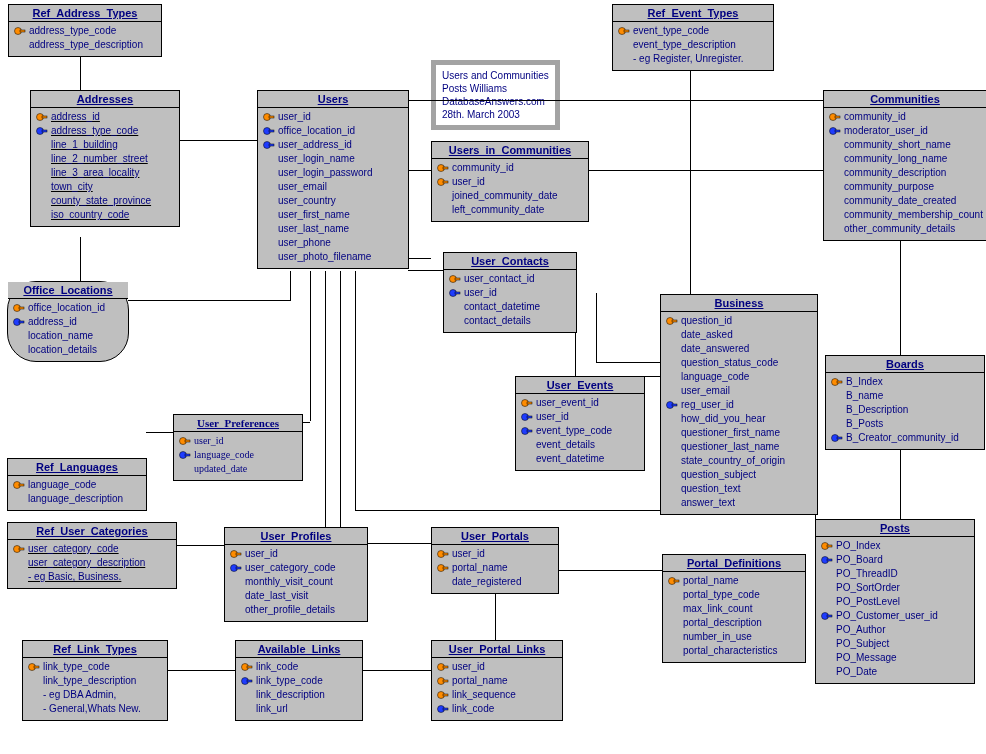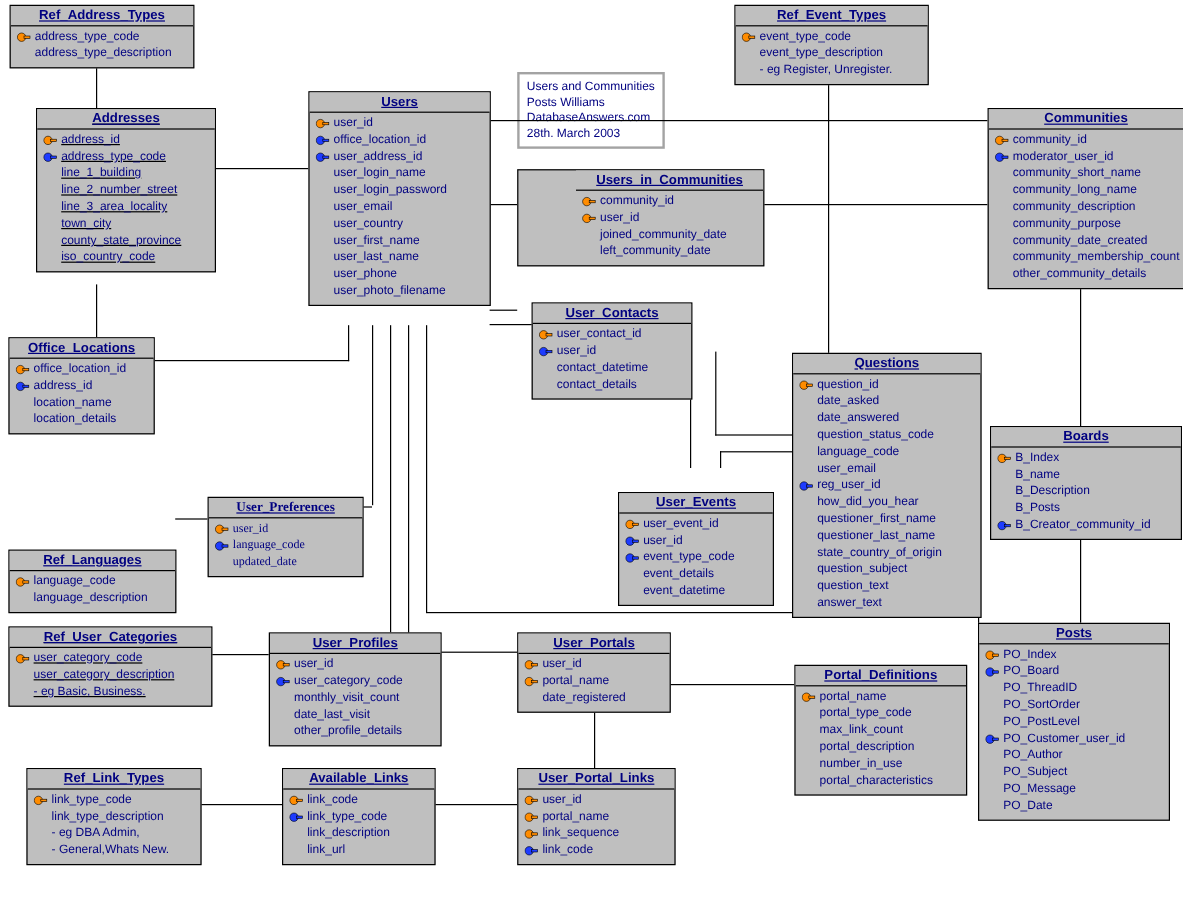--- a/index.html
+++ b/index.html
@@ -4,21 +4,21 @@
 <style>
 body{margin:0;background:#fff;font-family:Tahoma,Verdana,sans-serif;font-size:11px;color:#000}
 .canvas{position:relative;width:986px;height:754px}
 .entity{position:absolute;border:1px solid #000;background:#BFBFBF;font-size:10px}
 .entity-header{background:#BFBFBF;color:#000080;font-weight:bold;text-align:center;text-decoration:underline;border-bottom:1px solid #000;padding:2px 4px;font-size:11px}
 .attrs{padding:2px 2px 4px 2px}
 .attr{display:flex;align-items:center;padding:0 2px;line-height:14px}
 .key{width:14px;height:12px;display:inline-flex;align-items:center;justify-content:center;margin-right:2px;flex-shrink:0}
 .key svg{display:block}
 .attr-name{color:#000080;white-space:nowrap}
-.annotation{position:absolute;border:2px solid #a3a3a3;padding:4px 6px;font-size:10px;color:#000080;line-height:13px;background:#fff}
+.annotation{position:absolute;border:5px solid #a3a3a3;padding:4px 6px;font-size:10px;color:#000080;line-height:13px;background:#fff}
 .line{position:absolute;background:#000}
 </style>
 </head>
 <body>
 
 <div class="canvas" id="canvas">
 
   <div class="annotation" style="left:431px;top:60px;">
     <div>Users and Communities</div>
     <div>Posts Williams</div>
@@ -137,21 +137,21 @@
         <div class="attr">
           <span class="key"></span>
           <span class="attr-name">county_state_province</span>
         </div>
         <div class="attr">
           <span class="key"></span>
           <span class="attr-name">iso_country_code</span>
         </div>
       </div>
     </div>
-    <div class="entity" style="left: 7px; top: 281px; width: 120px;">
+    <div class="entity" style="left: 7px; top: 281px; width: 120px; border-radius: 29px;">
       <div class="entity-header">Office_Locations</div>
       <div class="attrs">
         <div class="attr">
           <span class="key">
             <svg width="12" height="10" viewBox="0 0 12 10">
               <circle cx="4" cy="5" r="3.5" fill="#FF8C00" stroke="#000" stroke-width="0.5"></circle>
               <rect x="6" y="4" width="5" height="2" fill="#FF8C00" stroke="#000" stroke-width="0.5"></rect>
             </svg>
           </span>
           <span class="attr-name">office_location_id</span>
@@ -327,21 +327,21 @@
         <div class="attr">
           <span class="key"></span>
           <span class="attr-name">link_description</span>
         </div>
         <div class="attr">
           <span class="key"></span>
           <span class="attr-name">link_url</span>
         </div>
       </div>
     </div>
-    <div class="entity" style="left: 257px; top: 76px; width: 150px;">
+    <div class="entity" style="left: 257px; top: 90px; width: 150px;">
       <div class="entity-header">Users</div>
       <div class="attrs">
         <div class="attr">
           <span class="key">
             <svg width="12" height="10" viewBox="0 0 12 10">
               <circle cx="4" cy="5" r="3.5" fill="#FF8C00" stroke="#000" stroke-width="0.5"></circle>
               <rect x="6" y="4" width="5" height="2" fill="#FF8C00" stroke="#000" stroke-width="0.5"></rect>
             </svg>
           </span>
           <span class="attr-name">user_id</span>
@@ -391,21 +391,21 @@
         <div class="attr">
           <span class="key"></span>
           <span class="attr-name">user_phone</span>
         </div>
         <div class="attr">
           <span class="key"></span>
           <span class="attr-name">user_photo_filename</span>
         </div>
       </div>
     </div>
-    <div class="entity" style="left: 431px; top: 141px; width: 156px; padding-left: 48px;">
+    <div class="entity" style="left: 431px; top: 141px; width: 156px;">
       <div class="entity-header">Users_in_Communities</div>
       <div class="attrs">
         <div class="attr">
           <span class="key">
             <svg width="12" height="10" viewBox="0 0 12 10">
               <circle cx="4" cy="5" r="3.5" fill="#FF8C00" stroke="#000" stroke-width="0.5"></circle>
               <rect x="6" y="4" width="5" height="2" fill="#FF8C00" stroke="#000" stroke-width="0.5"></rect>
             </svg>
           </span>
           <span class="attr-name">community_id</span>
@@ -453,21 +453,21 @@
         <div class="attr">
           <span class="key"></span>
           <span class="attr-name">contact_datetime</span>
         </div>
         <div class="attr">
           <span class="key"></span>
           <span class="attr-name">contact_details</span>
         </div>
       </div>
     </div>
-    <div class="entity" style="left: 515px; top: 410px; width: 128px;">
+    <div class="entity" style="left: 515px; top: 376px; width: 128px;">
       <div class="entity-header">User_Events</div>
       <div class="attrs">
         <div class="attr">
           <span class="key">
             <svg width="12" height="10" viewBox="0 0 12 10">
               <circle cx="4" cy="5" r="3.5" fill="#FF8C00" stroke="#000" stroke-width="0.5"></circle>
               <rect x="6" y="4" width="5" height="2" fill="#FF8C00" stroke="#000" stroke-width="0.5"></rect>
             </svg>
           </span>
           <span class="attr-name">user_event_id</span>
@@ -584,21 +584,21 @@
           <span class="key"></span>
           <span class="attr-name">event_type_description</span>
         </div>
         <div class="attr">
           <span class="key"></span>
           <span class="attr-name">- eg Register, Unregister.</span>
         </div>
       </div>
     </div>
     <div class="entity" style="left: 660px; top: 294px; width: 156px;">
-      <div class="entity-header">Questions</div>
+      <div class="entity-header">Business</div>
       <div class="attrs">
         <div class="attr">
           <span class="key">
             <svg width="12" height="10" viewBox="0 0 12 10">
               <circle cx="4" cy="5" r="3.5" fill="#FF8C00" stroke="#000" stroke-width="0.5"></circle>
               <rect x="6" y="4" width="5" height="2" fill="#FF8C00" stroke="#000" stroke-width="0.5"></rect>
             </svg>
           </span>
           <span class="attr-name">question_id</span>
         </div>

